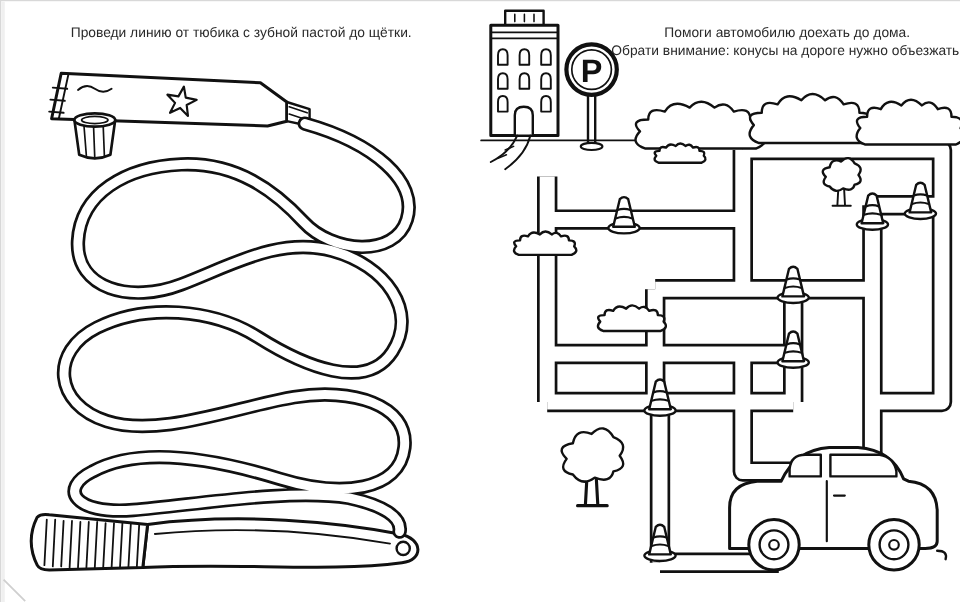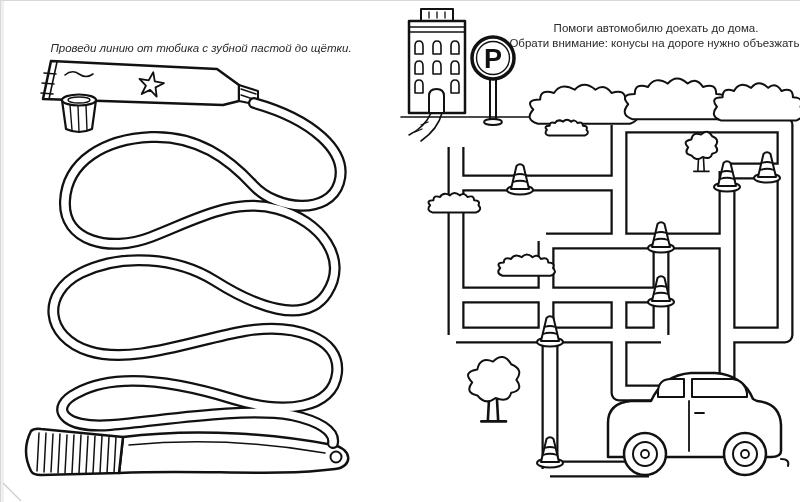--- a/index.html
+++ b/index.html
@@ -11,21 +11,21 @@
     overflow:hidden;
     font-family:"Liberation Sans", sans-serif;
   }
   .instruction{
     position:absolute;
     font-size:11.5px;
     line-height:15px;
     color:#2a2a2a;
     text-align:center;
   }
-  .instruction.left{left:40px;top:40px;width:320px;font-style:italic;}
+  .instruction.left{left:40px;top:20px;width:320px;}
   .instruction.right{left:505px;top:20px;width:300px;}
   svg{position:absolute;left:0;top:0;}
   text.psign{
     font-family:"Liberation Sans", sans-serif;
     font-weight:bold;
     font-size:27px;
     fill:#111;
   }
 </style>
 </head>

